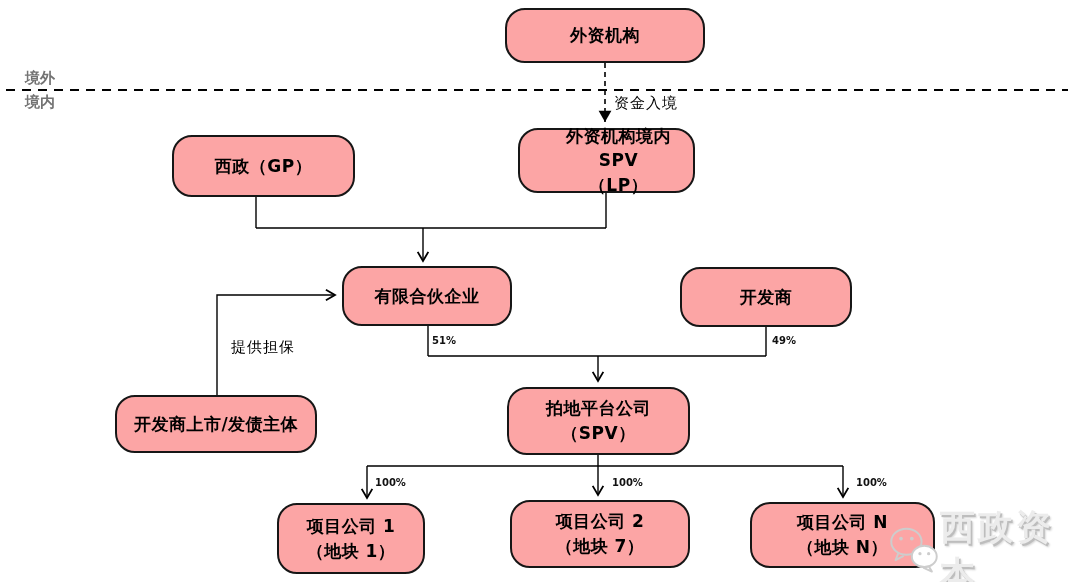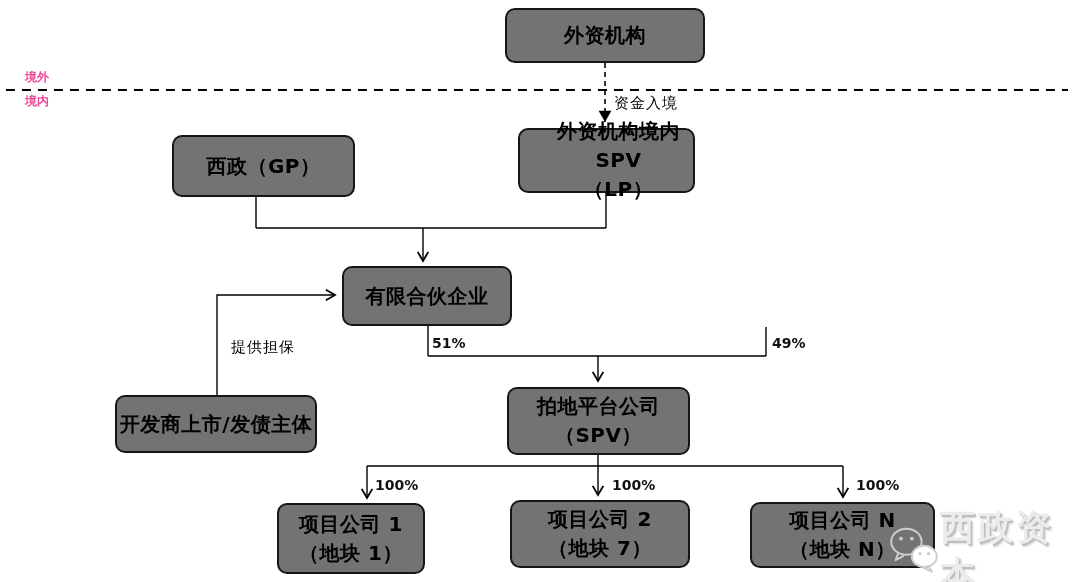--- a/index.html
+++ b/index.html
@@ -3,29 +3,29 @@
 <meta charset="utf-8">
 <style>
   html,body{margin:0;padding:0;background:#fff;}
   #stage{
     position:relative;width:1080px;height:582px;background:#fff;overflow:hidden;
     font-family:"DejaVu Sans","Liberation Sans",sans-serif;color:#000;
   }
   svg.wires{position:absolute;left:0;top:0;width:1080px;height:582px;}
   .node{
     position:absolute;box-sizing:border-box;
-    border:2.4px solid #161616;border-radius:10px;background:#737373;
+    border:2.4px solid #161616;border-radius:20px;background:#fca5a5;
     display:flex;flex-direction:column;align-items:center;justify-content:center;
-    font-weight:bold;font-size:20px;line-height:1.45;text-align:center;
+    font-weight:bold;font-size:17px;line-height:1.45;text-align:center;
     letter-spacing:0.5px;
   }
   .lbl{position:absolute;white-space:nowrap;}
-  .region-lbl{font-size:12px;font-weight:600;color:#ec4899;}
+  .region-lbl{font-size:15px;font-weight:600;color:#737373;}
   .edge-lbl{font-size:15px;color:#000000;letter-spacing:1px;}
-  .pct-lbl{font-size:14px;font-weight:600;color:#111;}
+  .pct-lbl{font-size:10px;font-weight:600;color:#111;}
   .watermark{position:absolute;display:flex;align-items:center;z-index:5;}
   .wm-text{
     font-size:35px;font-weight:bold;letter-spacing:3px;color:#ececec;
     text-shadow:1.5px 1.5px 0 #bdbdbd, 2.5px 2.5px 2px #d6d6d6;
   }
 </style>
 </head>
 <body>
 
 <div id="stage">
@@ -79,20 +79,23 @@
 
   <div class="node" style="left:518px;top:128px;width:177px;height:65px;padding-left:24px;">
     <span>外资机构境内 SPV</span>
     <span>（LP）</span>
   </div>
 
   <div class="node" style="left:342px;top:266px;width:170px;height:60px;">
     <span>有限合伙企业</span>
   </div>
 
+  <div class="node" style="left:680px;top:267px;width:172px;height:60px;">
+    <span>开发商</span>
+  </div>
 
   <div class="node" style="left:507px;top:387px;width:183px;height:68px;">
     <span>拍地平台公司</span>
     <span>（SPV）</span>
   </div>
 
   <div class="node" style="left:115px;top:395px;width:202px;height:58px;">
     <span>开发商上市/发债主体</span>
   </div>
 

